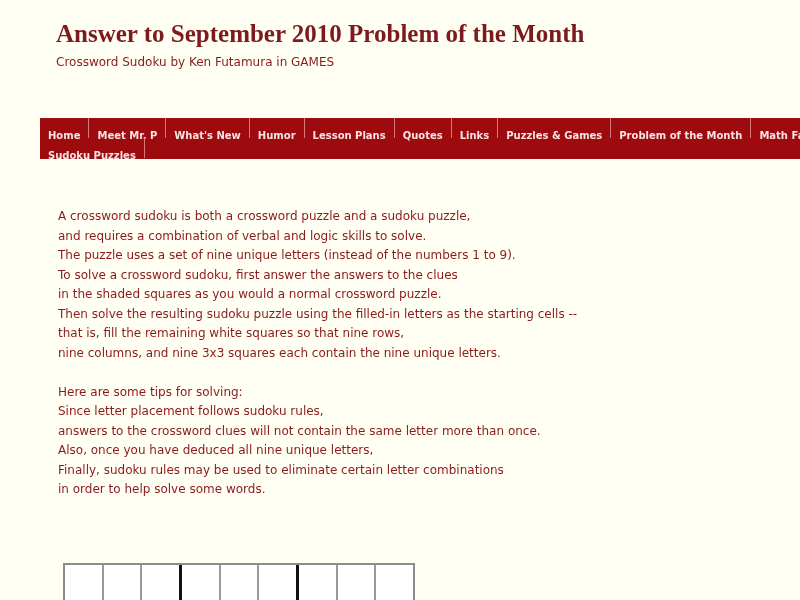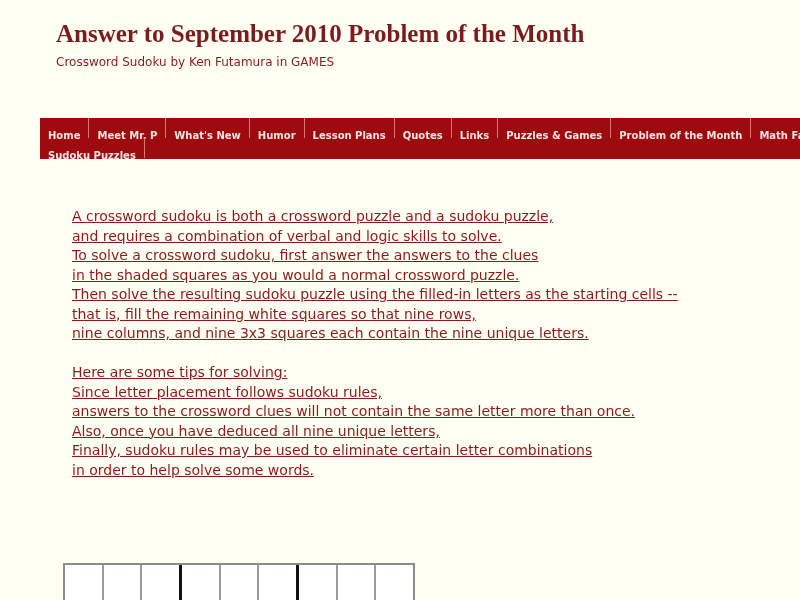--- a/index.html
+++ b/index.html
@@ -64,28 +64,27 @@
     color: #f6e3e3;
     white-space: nowrap;
     border-right: 1px solid #d6787b;
     cursor: pointer;
     height: 20px;
     box-sizing: border-box;
   }
   .nav-item.last { border-right: none; }
   .content {
     position: absolute;
-    left: 72px;
+    left: 58px;
     top: 207px;
     width: 620px;
     font-family: "DejaVu Sans", sans-serif;
-    font-size: 14px;
+    font-size: 12px;
     line-height: 19.5px;
     color: #8b1a1a;
-    text-decoration: underline;
   }
   .content .line {
     white-space: nowrap;
     display: block;
     height: 19.5px;
   }
   .gap { height: 19.5px; }
   .grid {
     position: absolute;
     left: 63px;
@@ -128,20 +127,21 @@
   </div>
   <div class="nav-row r2">
     <a class="nav-item">Sudoku Puzzles</a>
   </div>
 </nav>
 
 <div class="content">
   <div>
     <span class="line">A crossword sudoku is both a crossword puzzle and a sudoku puzzle,</span>
     <span class="line">and requires a combination of verbal and logic skills to solve.</span>
+    <span class="line">The puzzle uses a set of nine unique letters (instead of the numbers 1 to 9).</span>
     <span class="line">To solve a crossword sudoku, first answer the answers to the clues</span>
     <span class="line">in the shaded squares as you would a normal crossword puzzle.</span>
     <span class="line">Then solve the resulting sudoku puzzle using the filled-in letters as the starting cells --</span>
     <span class="line">that is, fill the remaining white squares so that nine rows,</span>
     <span class="line">nine columns, and nine 3x3 squares each contain the nine unique letters.</span>
   </div>
   <div class="gap"></div>
   <div>
     <span class="line">Here are some tips for solving:</span>
     <span class="line">Since letter placement follows sudoku rules,</span>

